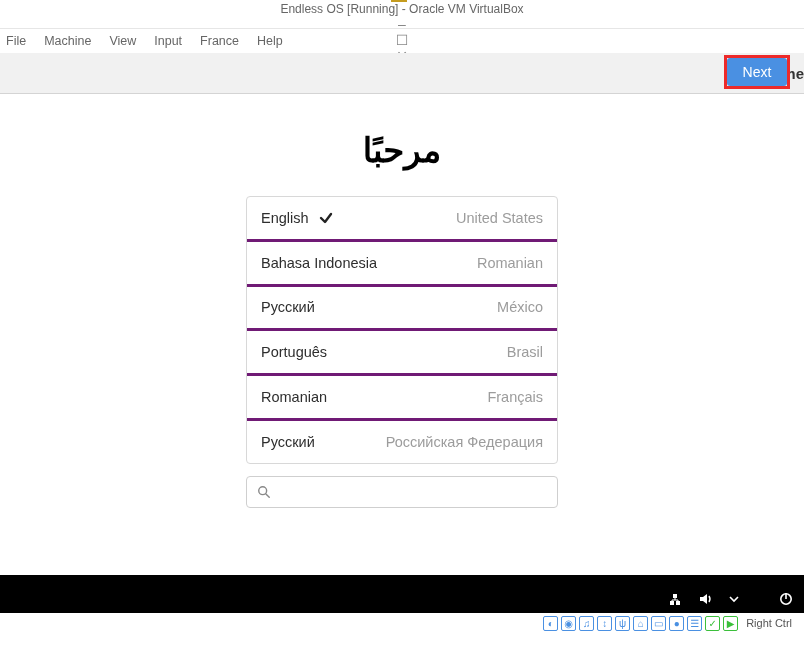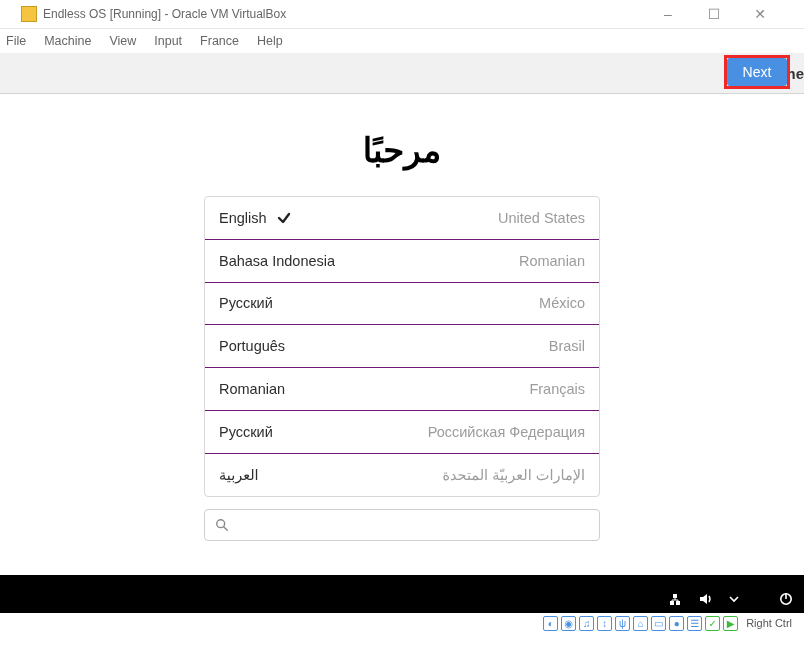--- a/index.html
+++ b/index.html
@@ -9,25 +9,26 @@
     height: 669px;
     font-family: "Segoe UI", "Helvetica Neue", Arial, sans-serif;
     background: #fff;
     overflow: hidden;
   }
   
   .vbox-titlebar {
     height: 28px;
     display: flex;
     align-items: center;
-    padding: 0 21px;
+    padding: 0 6px;
     background: #fff;
     border-bottom: 1px solid #e6e6e6;
     font-size: 12px;
     color: #666;
+    flex-direction: column;
   }
   .vbox-titlebar .vm-icon {
     width: 16px; height: 16px;
     margin-right: 6px;
     background: #f5c542;
     border: 1px solid #c59c1f;
     box-sizing: border-box;
   }
   .vbox-titlebar .title-text { flex: 0 0 auto; }
   .vbox-titlebar .spacer { flex: 1; }
@@ -94,38 +95,38 @@
 
   .welcome-heading {
     text-align: center;
     margin: 36px 0 26px;
     font-size: 34px;
     font-weight: 700;
     color: #000000;
   }
 
   .lang-panel {
-    width: 396px;
+    width: 312px;
     margin: 0 auto;
   }
   .lang-list {
     border: 1px solid #d8d8d8;
     border-radius: 4px;
     overflow: hidden;
   }
   .lang-row {
     display: flex;
     align-items: center;
     height: 41.8px;
     padding: 0 14px;
     font-size: 14.5px;
     color: #2e2e2e;
     cursor: pointer;
   }
-  .lang-row + .lang-row { border-top: 1px solid #701a75; }
+  .lang-row + .lang-row { border-top: 3px solid #701a75; }
   .lang-name { flex: 0 0 auto; }
   .lang-check { margin-left: 10px; color: #333; font-size: 14px; }
   .lang-country { margin-left: auto; color: #9c9c9c; }
 
   .search-box {
     margin-top: 12px;
     height: 30px;
     border: 1px solid #cfcfcf;
     border-radius: 4px;
     display: flex;
@@ -254,24 +255,20 @@
       <div class="lang-row">
         <span class="lang-name">Romanian</span>
         <span class="lang-country">Français</span>
       </div>
 
       <div class="lang-row">
         <span class="lang-name">Русский</span>
         <span class="lang-country">Российская Федерация</span>
       </div>
 
-      <div class="lang-row">
-        <span class="lang-name">العربية</span>
-        <span class="lang-country">الإمارات العربيّة المتحدة</span>
-      </div>
 
     </div>
 
     <div class="search-box">
       <span>
         <svg width="14" height="14" viewBox="0 0 16 16">
             <circle cx="6.5" cy="6.5" r="4.5" stroke="#888" stroke-width="1.6" fill="none"></circle>
             <line x1="10.2" y1="10.2" x2="14" y2="14" stroke="#888" stroke-width="1.6" stroke-linecap="round"></line>
           </svg>
       </span>

